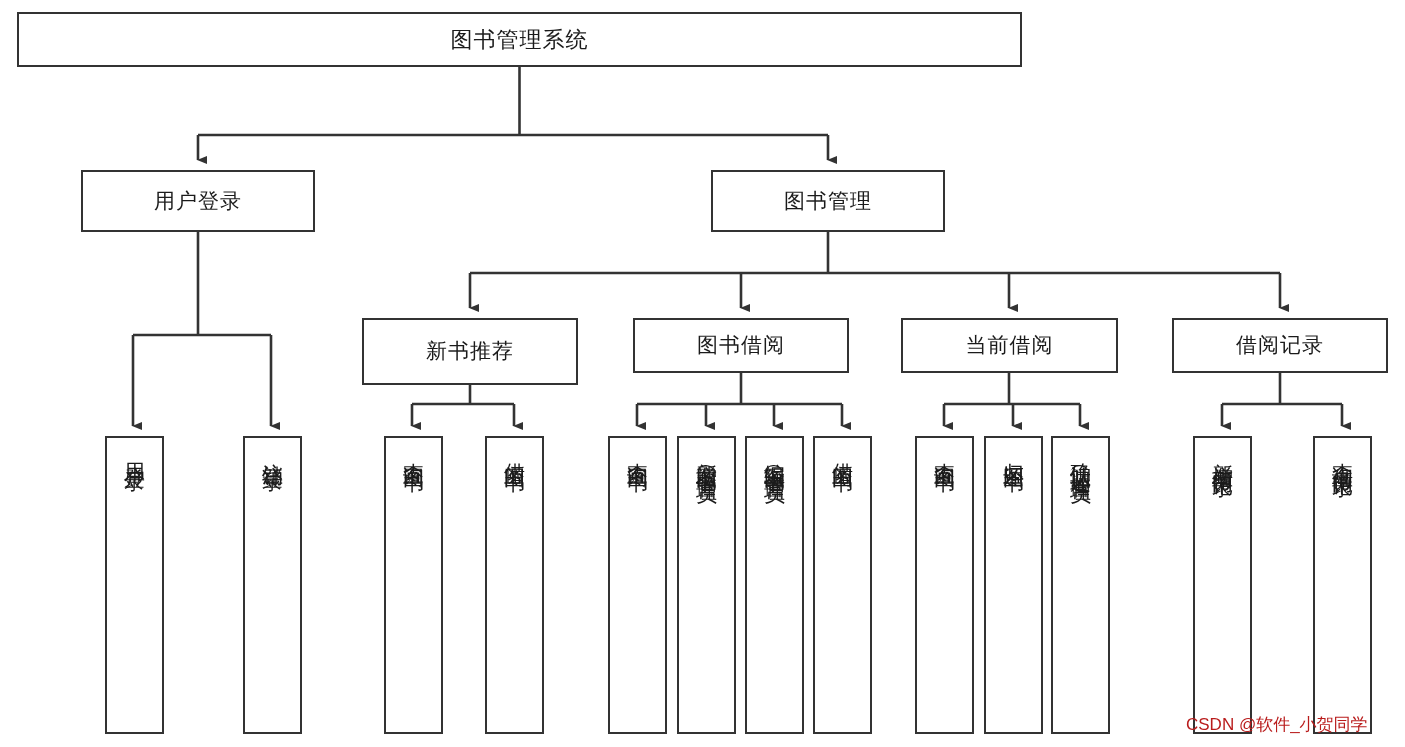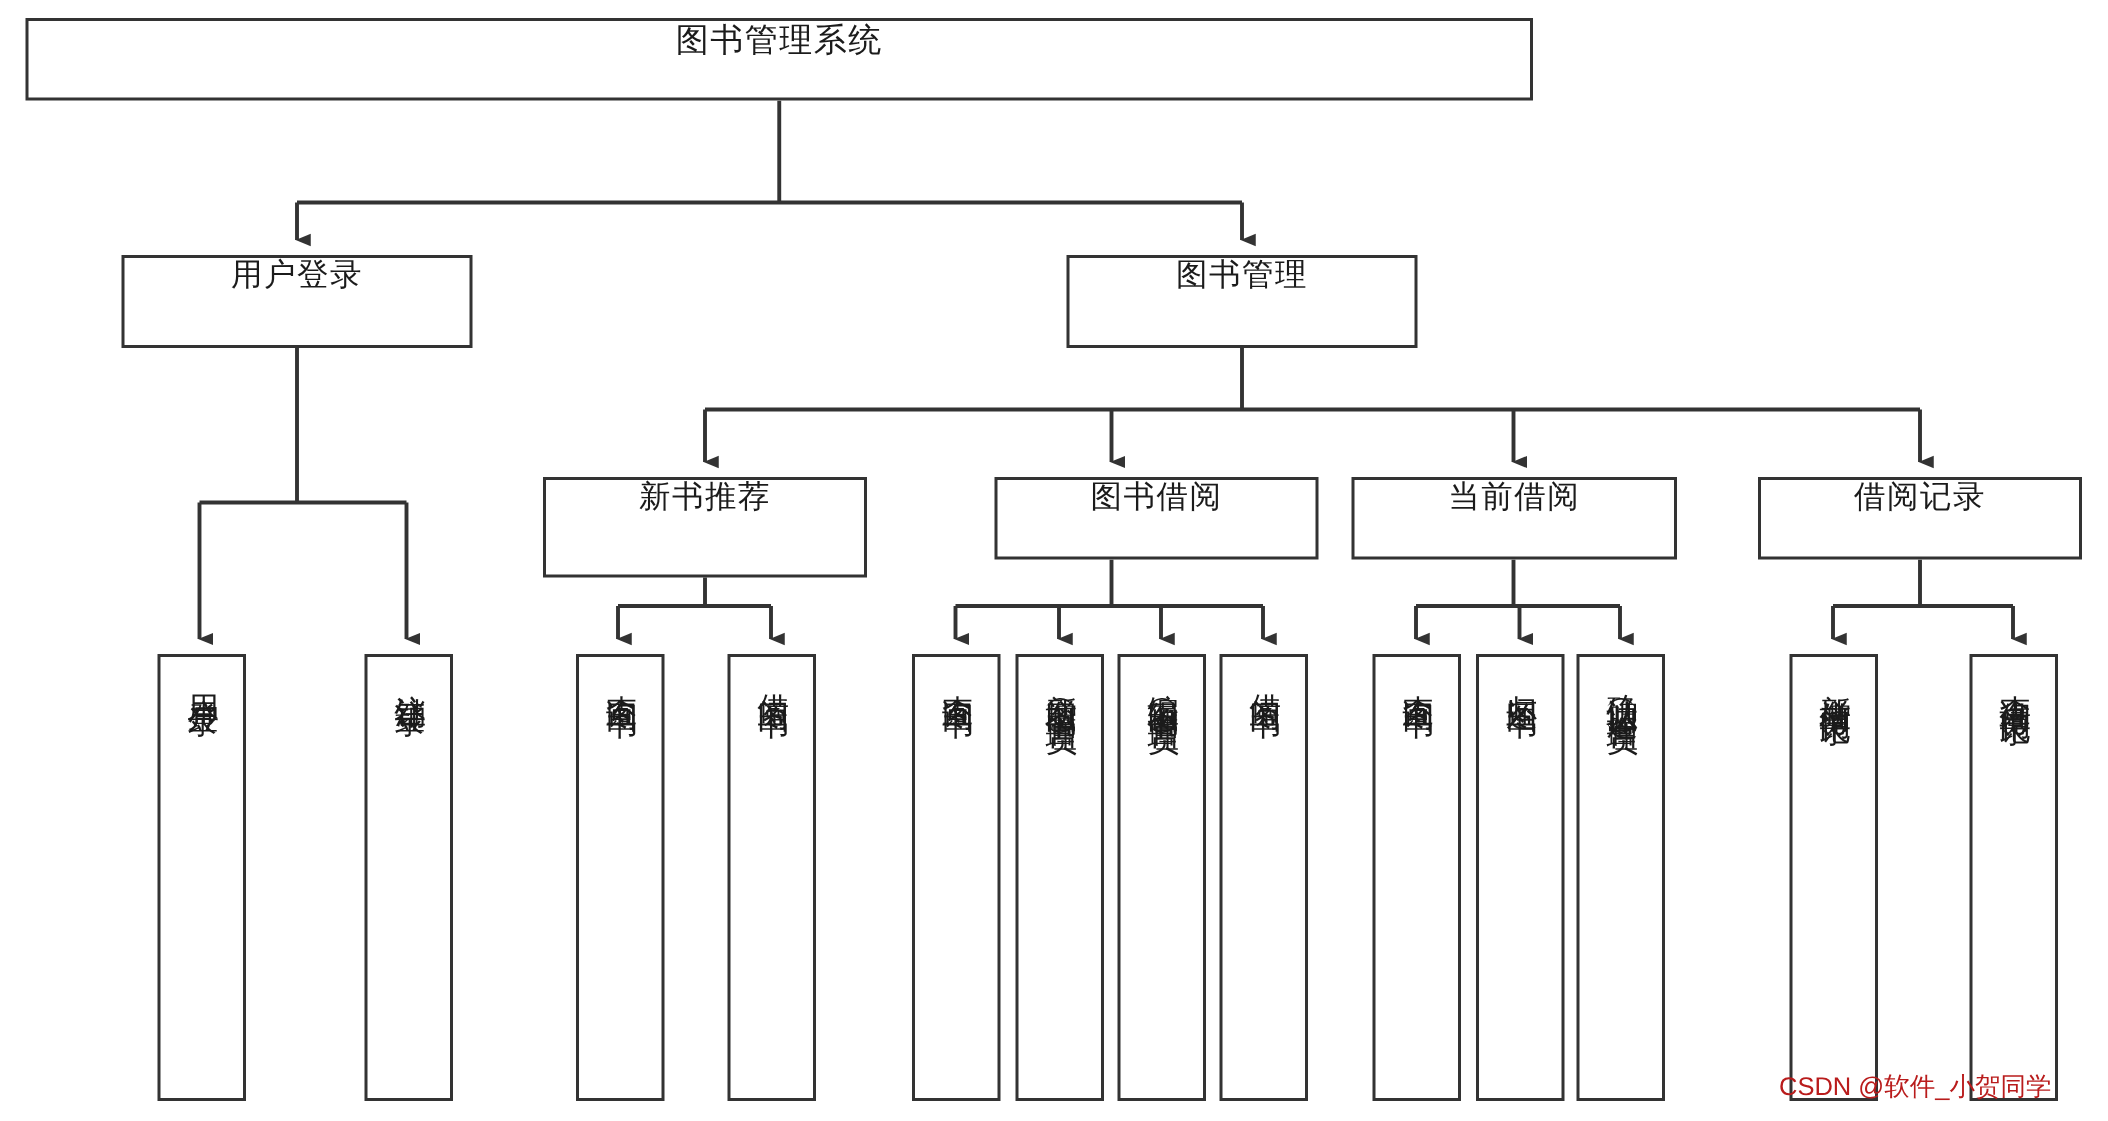--- a/index.html
+++ b/index.html
@@ -28,20 +28,21 @@
     height: 747px;
     z-index: 1;
   }
   .node {
     position: absolute;
     z-index: 2;
     box-sizing: border-box;
     background: #ffffff;
     border: 2px solid #333333;
     display: flex;
+    align-items: center;
     justify-content: center;
     text-align: center;
   }
   .node-label {
     font-size: 21px;
     line-height: 1.15;
     letter-spacing: 1px;
     color: #1b1b1b;
     white-space: nowrap;
   }
@@ -140,21 +141,21 @@
   <div class="node mid" style="left:81px; top:170px; width:234px; height:62px;">
     <span class="node-label">用户登录</span>
   </div>
   <div class="node mid" style="left:711px; top:170px; width:234px; height:62px;">
     <span class="node-label">图书管理</span>
   </div>
 
   <div class="node group" style="left:362px; top:318px; width:216px; height:67px;">
     <span class="node-label">新书推荐</span>
   </div>
-  <div class="node group" style="left:663px; top:318px; width:216px; height:55px;">
+  <div class="node group" style="left:633px; top:318px; width:216px; height:55px;">
     <span class="node-label">图书借阅</span>
   </div>
   <div class="node group" style="left:1172px; top:318px; width:216px; height:55px;">
     <span class="node-label">借阅记录</span>
   </div>
   <div class="node group" style="left:901px; top:318px; width:217px; height:55px;">
     <span class="node-label">当前借阅</span>
   </div>
 
   <div class="node leaf" style="left:105px; top:436px; width:59px; height:298px;">

